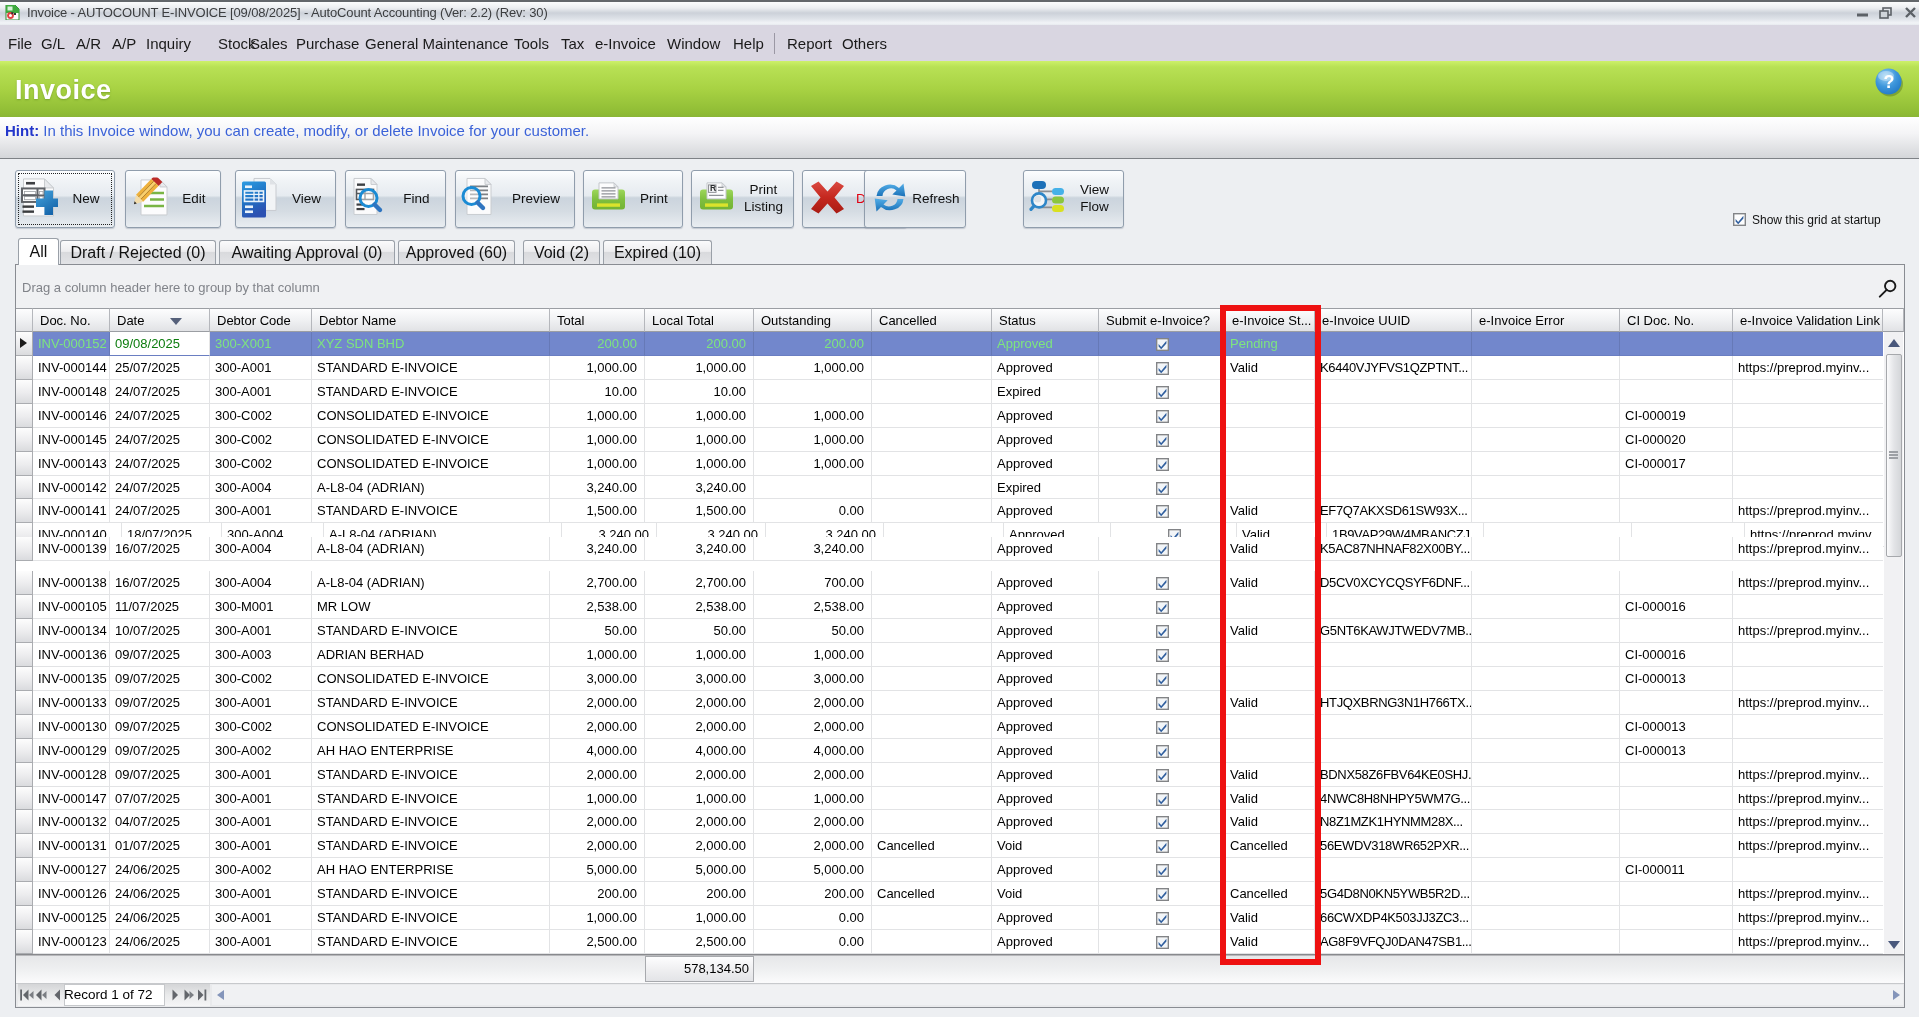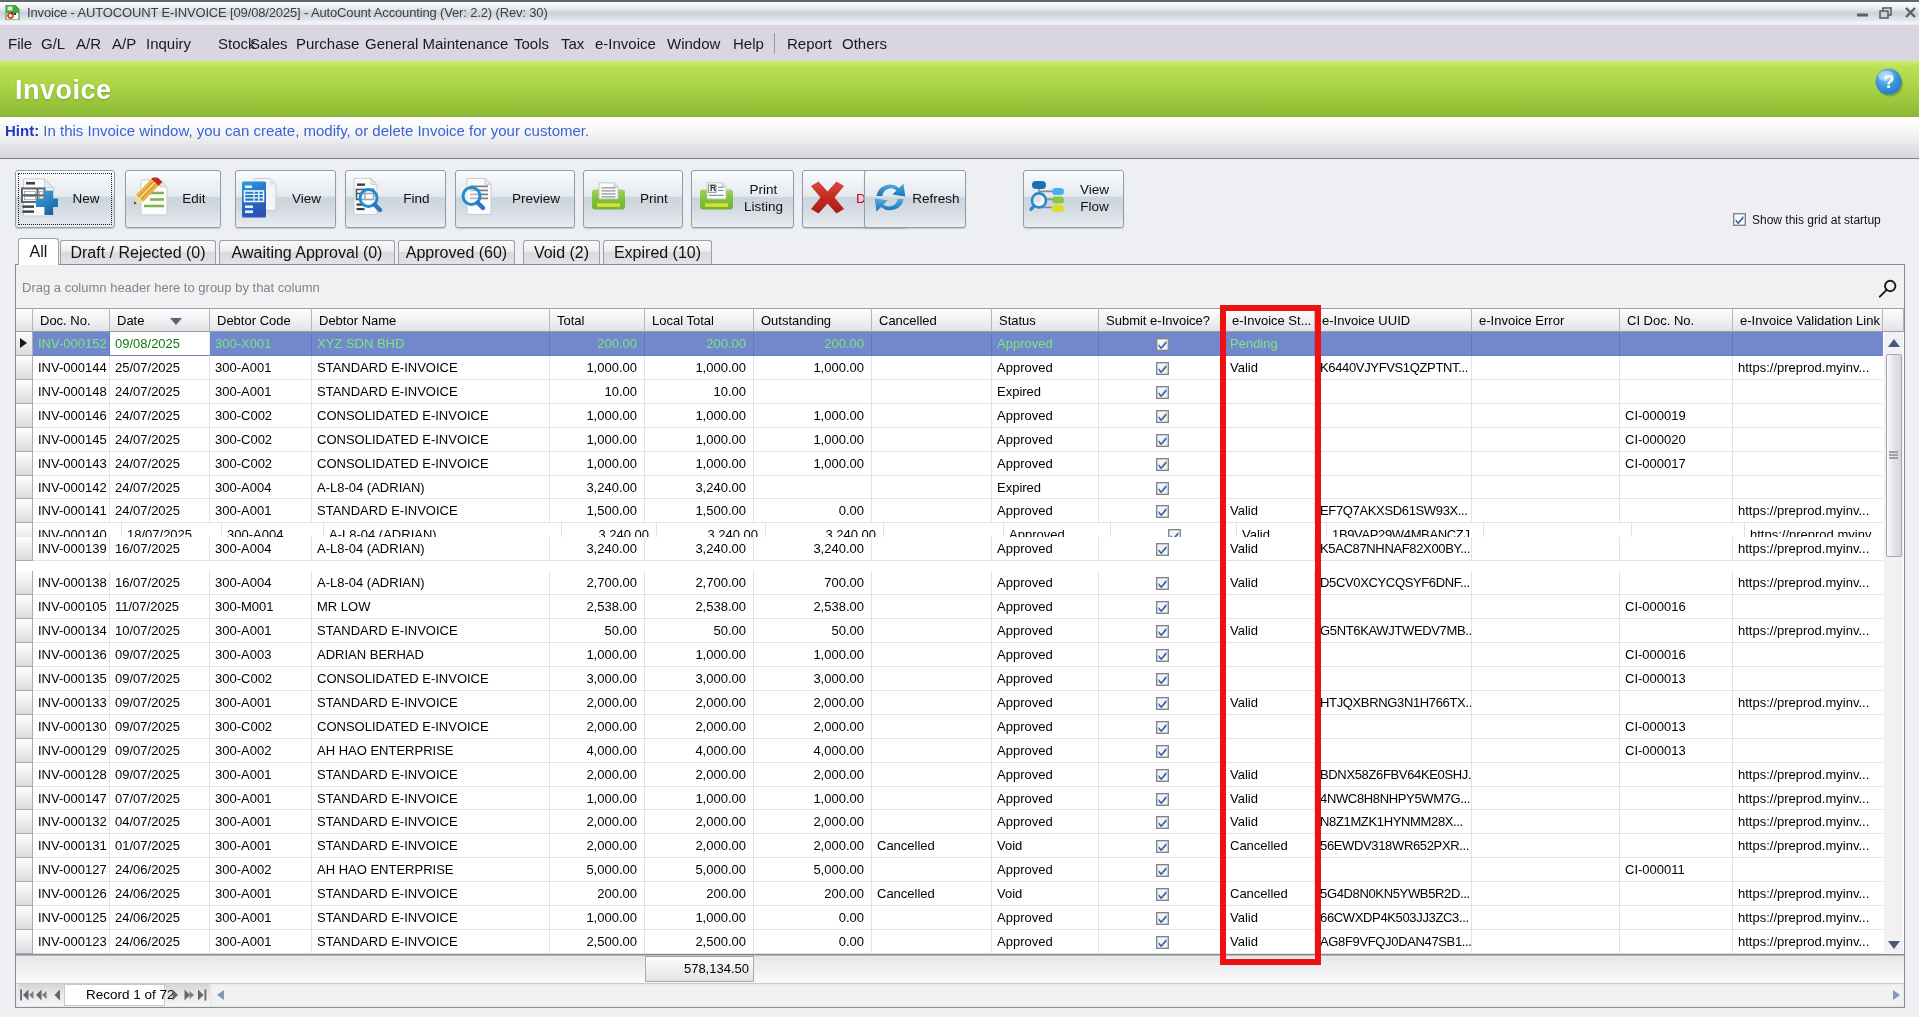--- a/index.html
+++ b/index.html
@@ -983,21 +983,21 @@
 <g fill="#63666b">
 <rect x="2.2" y="5.5" width="1.8" height="11"></rect>
 <path d="M10.5 5.5 v11 l-5.5-5.5 z"></path>
       <path d="M15.5 7 v8 l-4.5-4 z" fill="#7b7e83"></path>
 <path d="M23.5 5.5 v11 l-5.5-5.5 z"></path>
       <path d="M28.5 7 v8 l-4.5-4 z" fill="#7b7e83"></path>
 <path d="M42 5.5 v11 l-5.5-5.5 z"></path>
 </g>
 </svg>
 <div style="position:absolute;left:64px;top:984px;width:101px;height:22px;background:#fff;border:1px solid #c6c8cb;box-sizing:border-box"></div>
-<div style="position:absolute;left:86px;top:984px;height:22px;line-height:22px;font-size:13.5px;color:#000">Record 1 of 72</div>
+<div style="position:absolute;left:64px;top:984px;height:22px;line-height:22px;font-size:13.5px;color:#000">Record 1 of 72</div>
 <svg width="50" height="22" viewBox="0 0 50 22" style="position:absolute;left:165px;top:984px">
 <g fill="#63666b">
 <path d="M7.5 5.5 v11 l5.5-5.5 z"></path>
 <path d="M19.5 5.5 v11 l5.5-5.5 z"></path>
       <path d="M24.5 7 v8 l4.5-4 z" fill="#7b7e83"></path>
 <path d="M33 5.5 v11 l5.5-5.5 z"></path>
 <rect x="39.5" y="5.5" width="1.8" height="11"></rect>
 </g>
 </svg>
 <div style="position:absolute;left:212px;top:985px;width:1691px;height:20px;background:#f0f1f3"></div>

